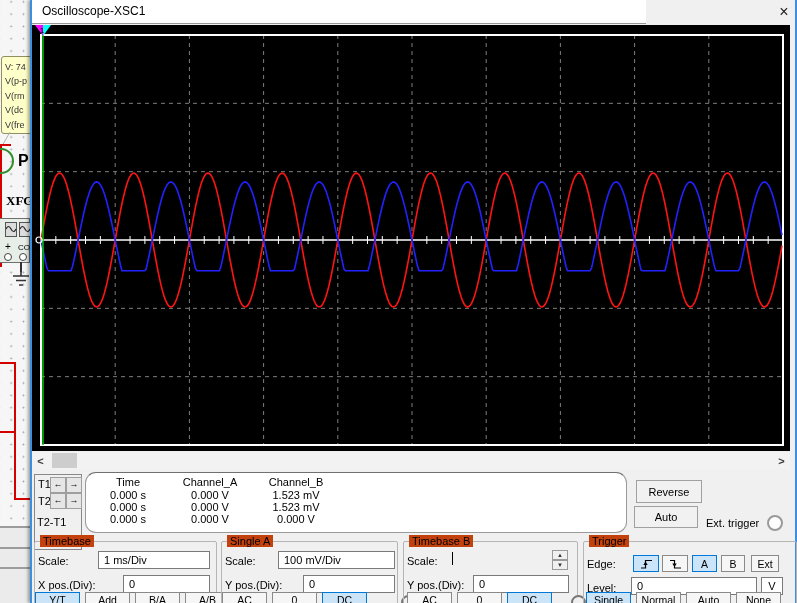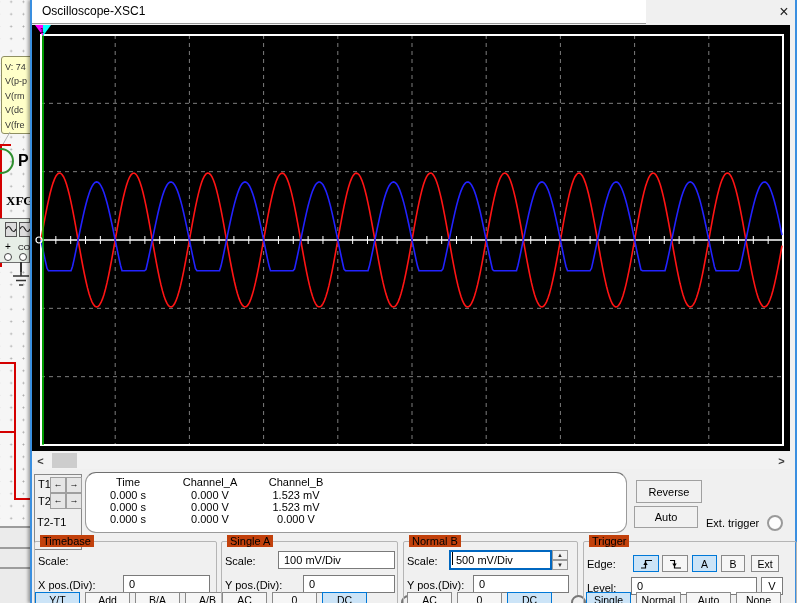--- a/index.html
+++ b/index.html
@@ -235,20 +235,21 @@
   </div>
 
   <div class="push" style="left:606px;top:480px;width:64px;height:21px">Reverse</div>
   <div class="push" style="left:604px;top:506px;width:62px;height:20px">Auto</div>
   <span class="lbl" style="left:676px;top:517px">Ext. trigger</span>
   <div id="ext-circle" class="abs"></div>
 
   <div class="gbox" style="left:4px;top:541px;width:181px">
     <span class="gtitle">Timebase</span>
     <span class="lbl" style="left:3px;top:13px">Scale:</span>
+    <input class="field" style="left: 63px; top: 9px; width: 112px;" readonly="" value="1 ms/Div">
     <span class="lbl" style="left:3px;top:37px">X pos.(Div):</span>
     <input class="field" style="left: 88px; top: 33px; width: 87px;" readonly="" value="0">
   </div>
   <div class="btn sel" style="left:5px;top:592px;width:45px;height:16px">Y/T</div>
   <div class="btn" style="left:55px;top:592px;width:45px;height:16px">Add</div>
   <div class="btn" style="left:105px;top:592px;width:45px;height:16px">B/A</div>
   <div class="btn" style="left:155px;top:592px;width:45px;height:16px">A/B</div>
 
   <div class="gbox" style="left:191px;top:541px;width:175px">
     <span class="gtitle">Single A</span>
@@ -256,23 +257,22 @@
     <input class="field" style="left: 56px; top: 9px; width: 117px;" readonly="" value="100 mV/Div">
     <span class="lbl" style="left:3px;top:37px">Y pos.(Div):</span>
     <input class="field" style="left: 81px; top: 33px; width: 92px;" readonly="" value="0">
   </div>
   <div class="btn" style="left:192px;top:592px;width:45px;height:16px">AC</div>
   <div class="btn" style="left:242px;top:592px;width:45px;height:16px">0</div>
   <div class="btn sel" style="left:292px;top:592px;width:45px;height:16px">DC</div>
   <div class="abs" style="left:371px;top:595px;width:11px;height:11px;border:2px solid #777;border-radius:50%;background:#f0f0f0"></div>
 
   <div class="gbox" style="left:373px;top:541px;width:173px">
-    <span class="gtitle">Normal B</span>
+    <span class="gtitle">Timebase B</span>
     <span class="lbl" style="left:3px;top:13px">Scale:</span>
-    <input class="field focus-b" style="left: 45px; top: 8px; width: 103px;" readonly="" value="500 mV/Div">
     <div class="spin" style="left:148px;top:8px">▲</div>
     <div class="spin" style="left:148px;top:18px">▼</div>
     <span class="lbl" style="left:3px;top:37px">Y pos.(Div):</span>
     <input class="field" style="left: 69px; top: 33px; width: 96px;" readonly="" value="0">
   </div>
   <div id="caret-b" class="abs" style="left:422px;top:552px"></div>
   <div class="btn" style="left:377px;top:592px;width:45px;height:16px">AC</div>
   <div class="btn" style="left:427px;top:592px;width:45px;height:16px">0</div>
   <div class="btn sel" style="left:477px;top:592px;width:45px;height:16px">DC</div>
   <div class="abs" style="left:541px;top:595px;width:11px;height:11px;border:2px solid #777;border-radius:50%;background:#f0f0f0"></div>

